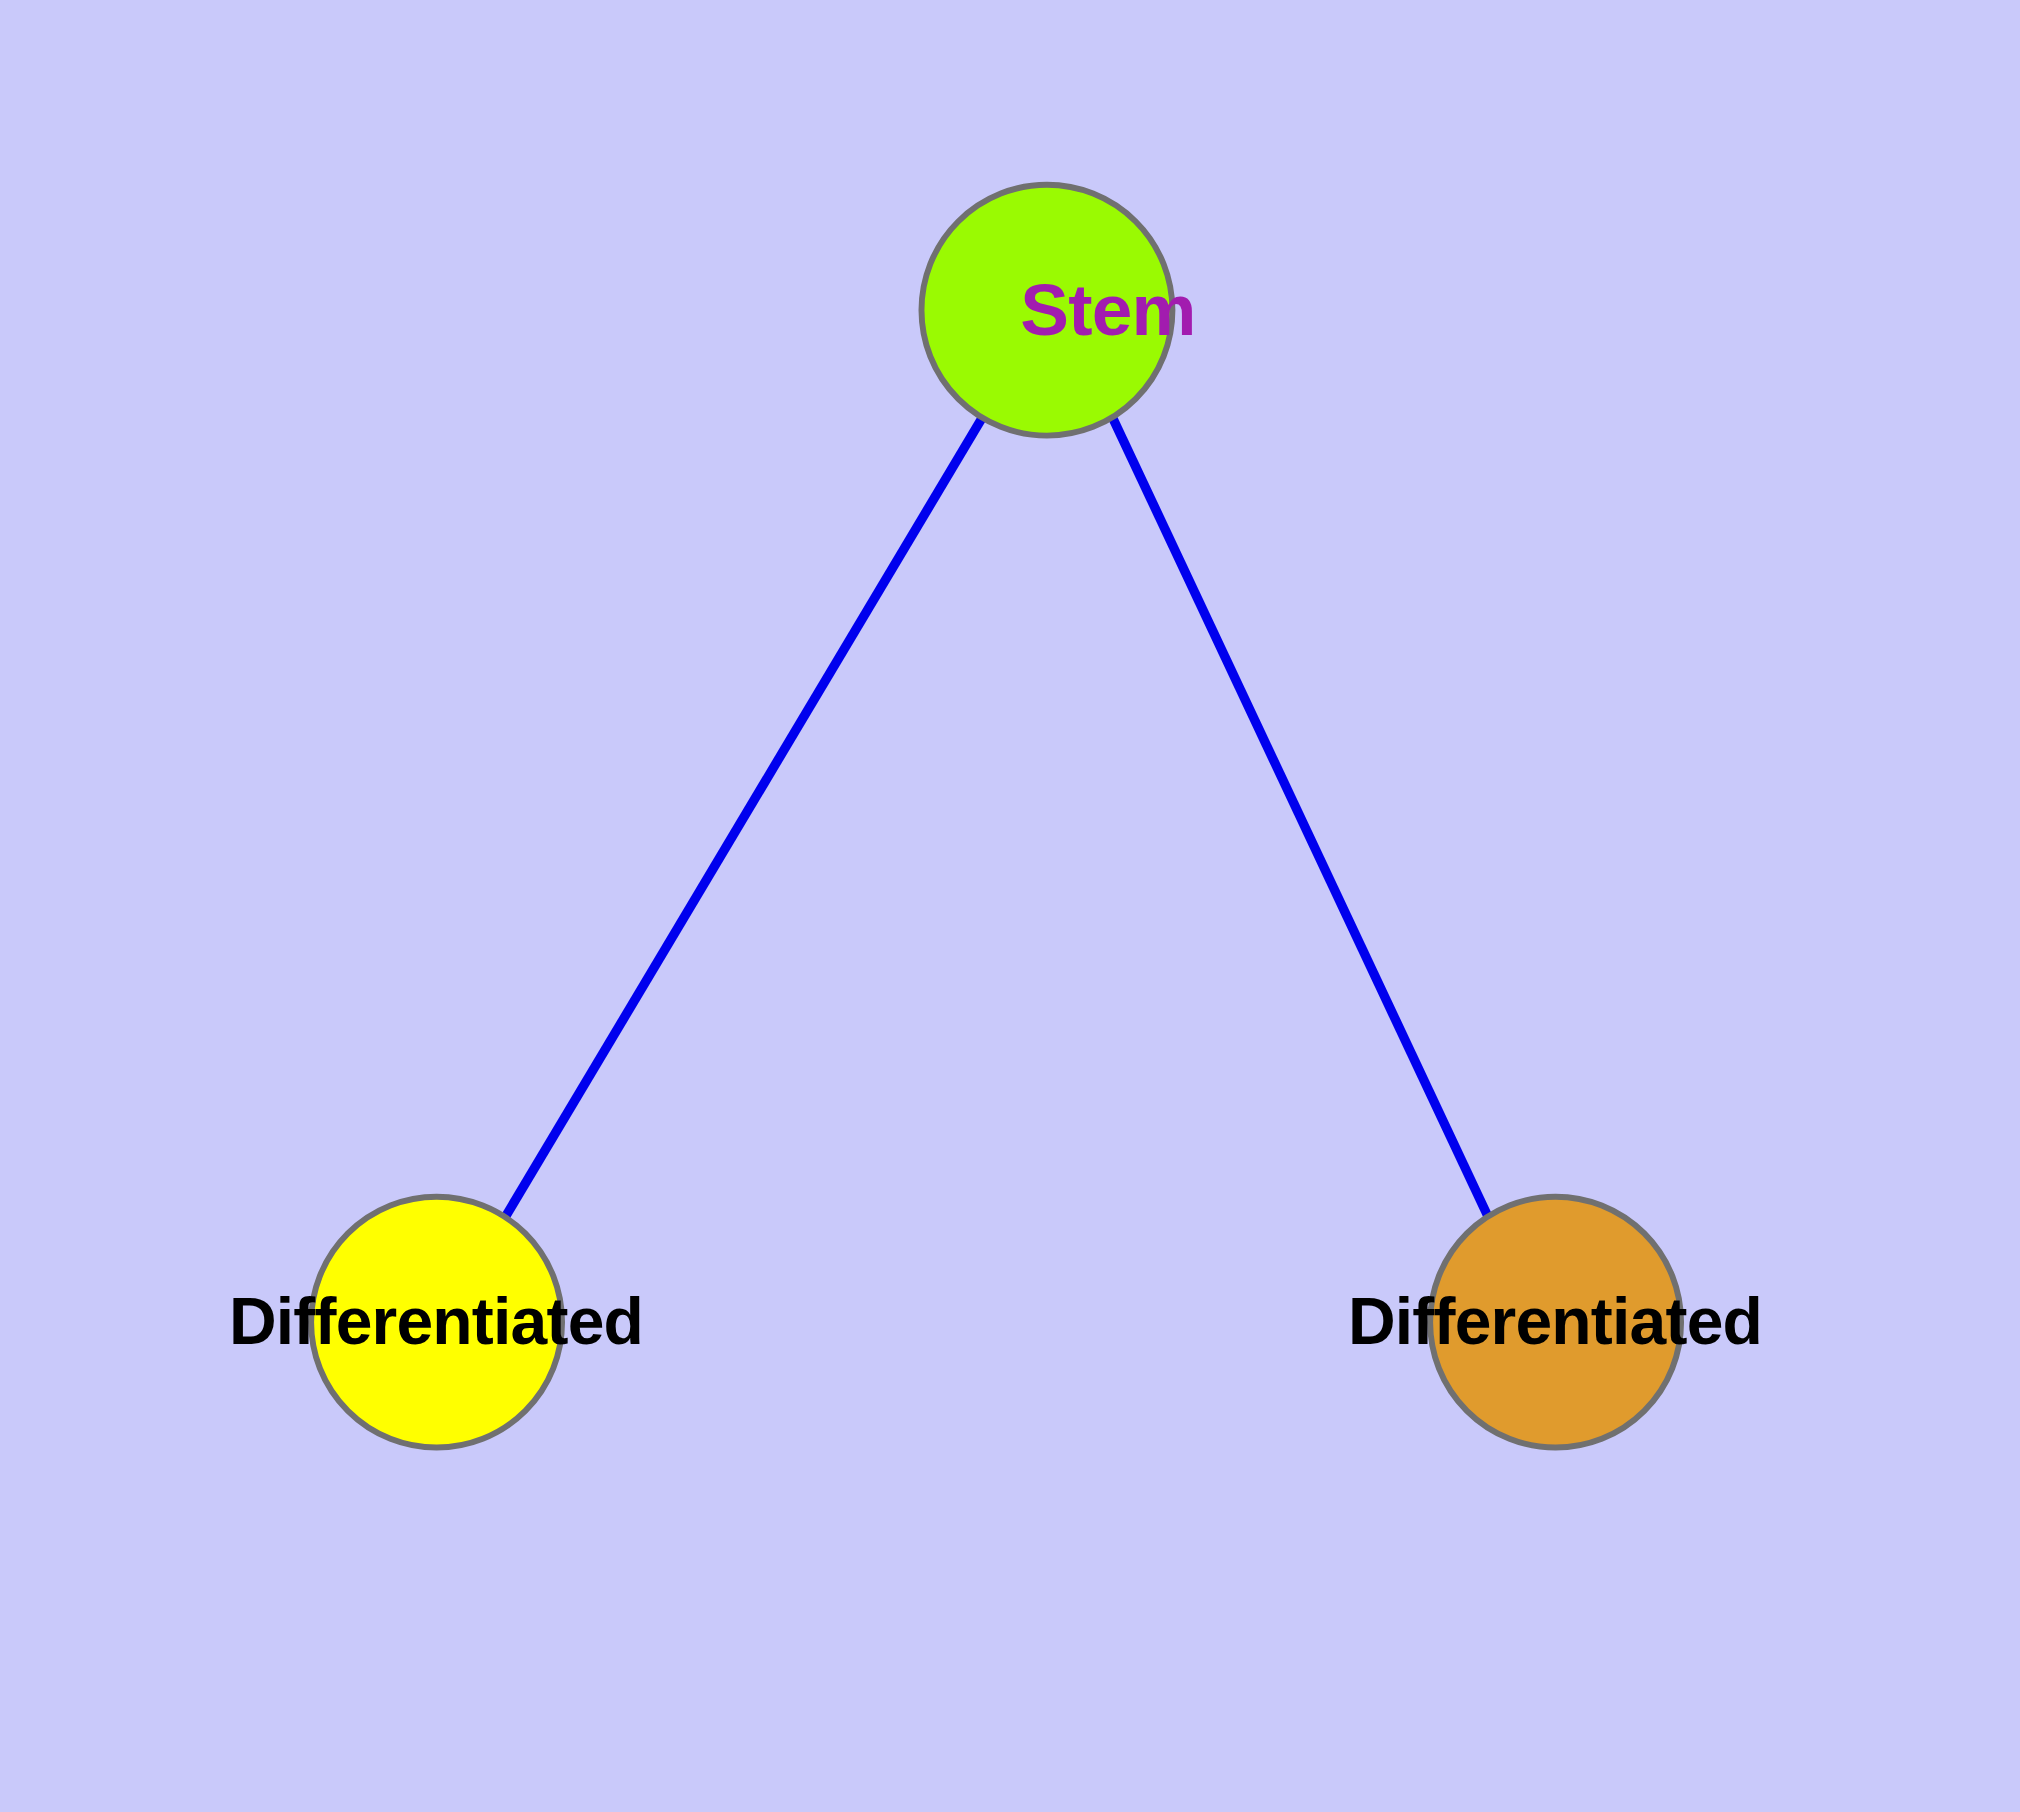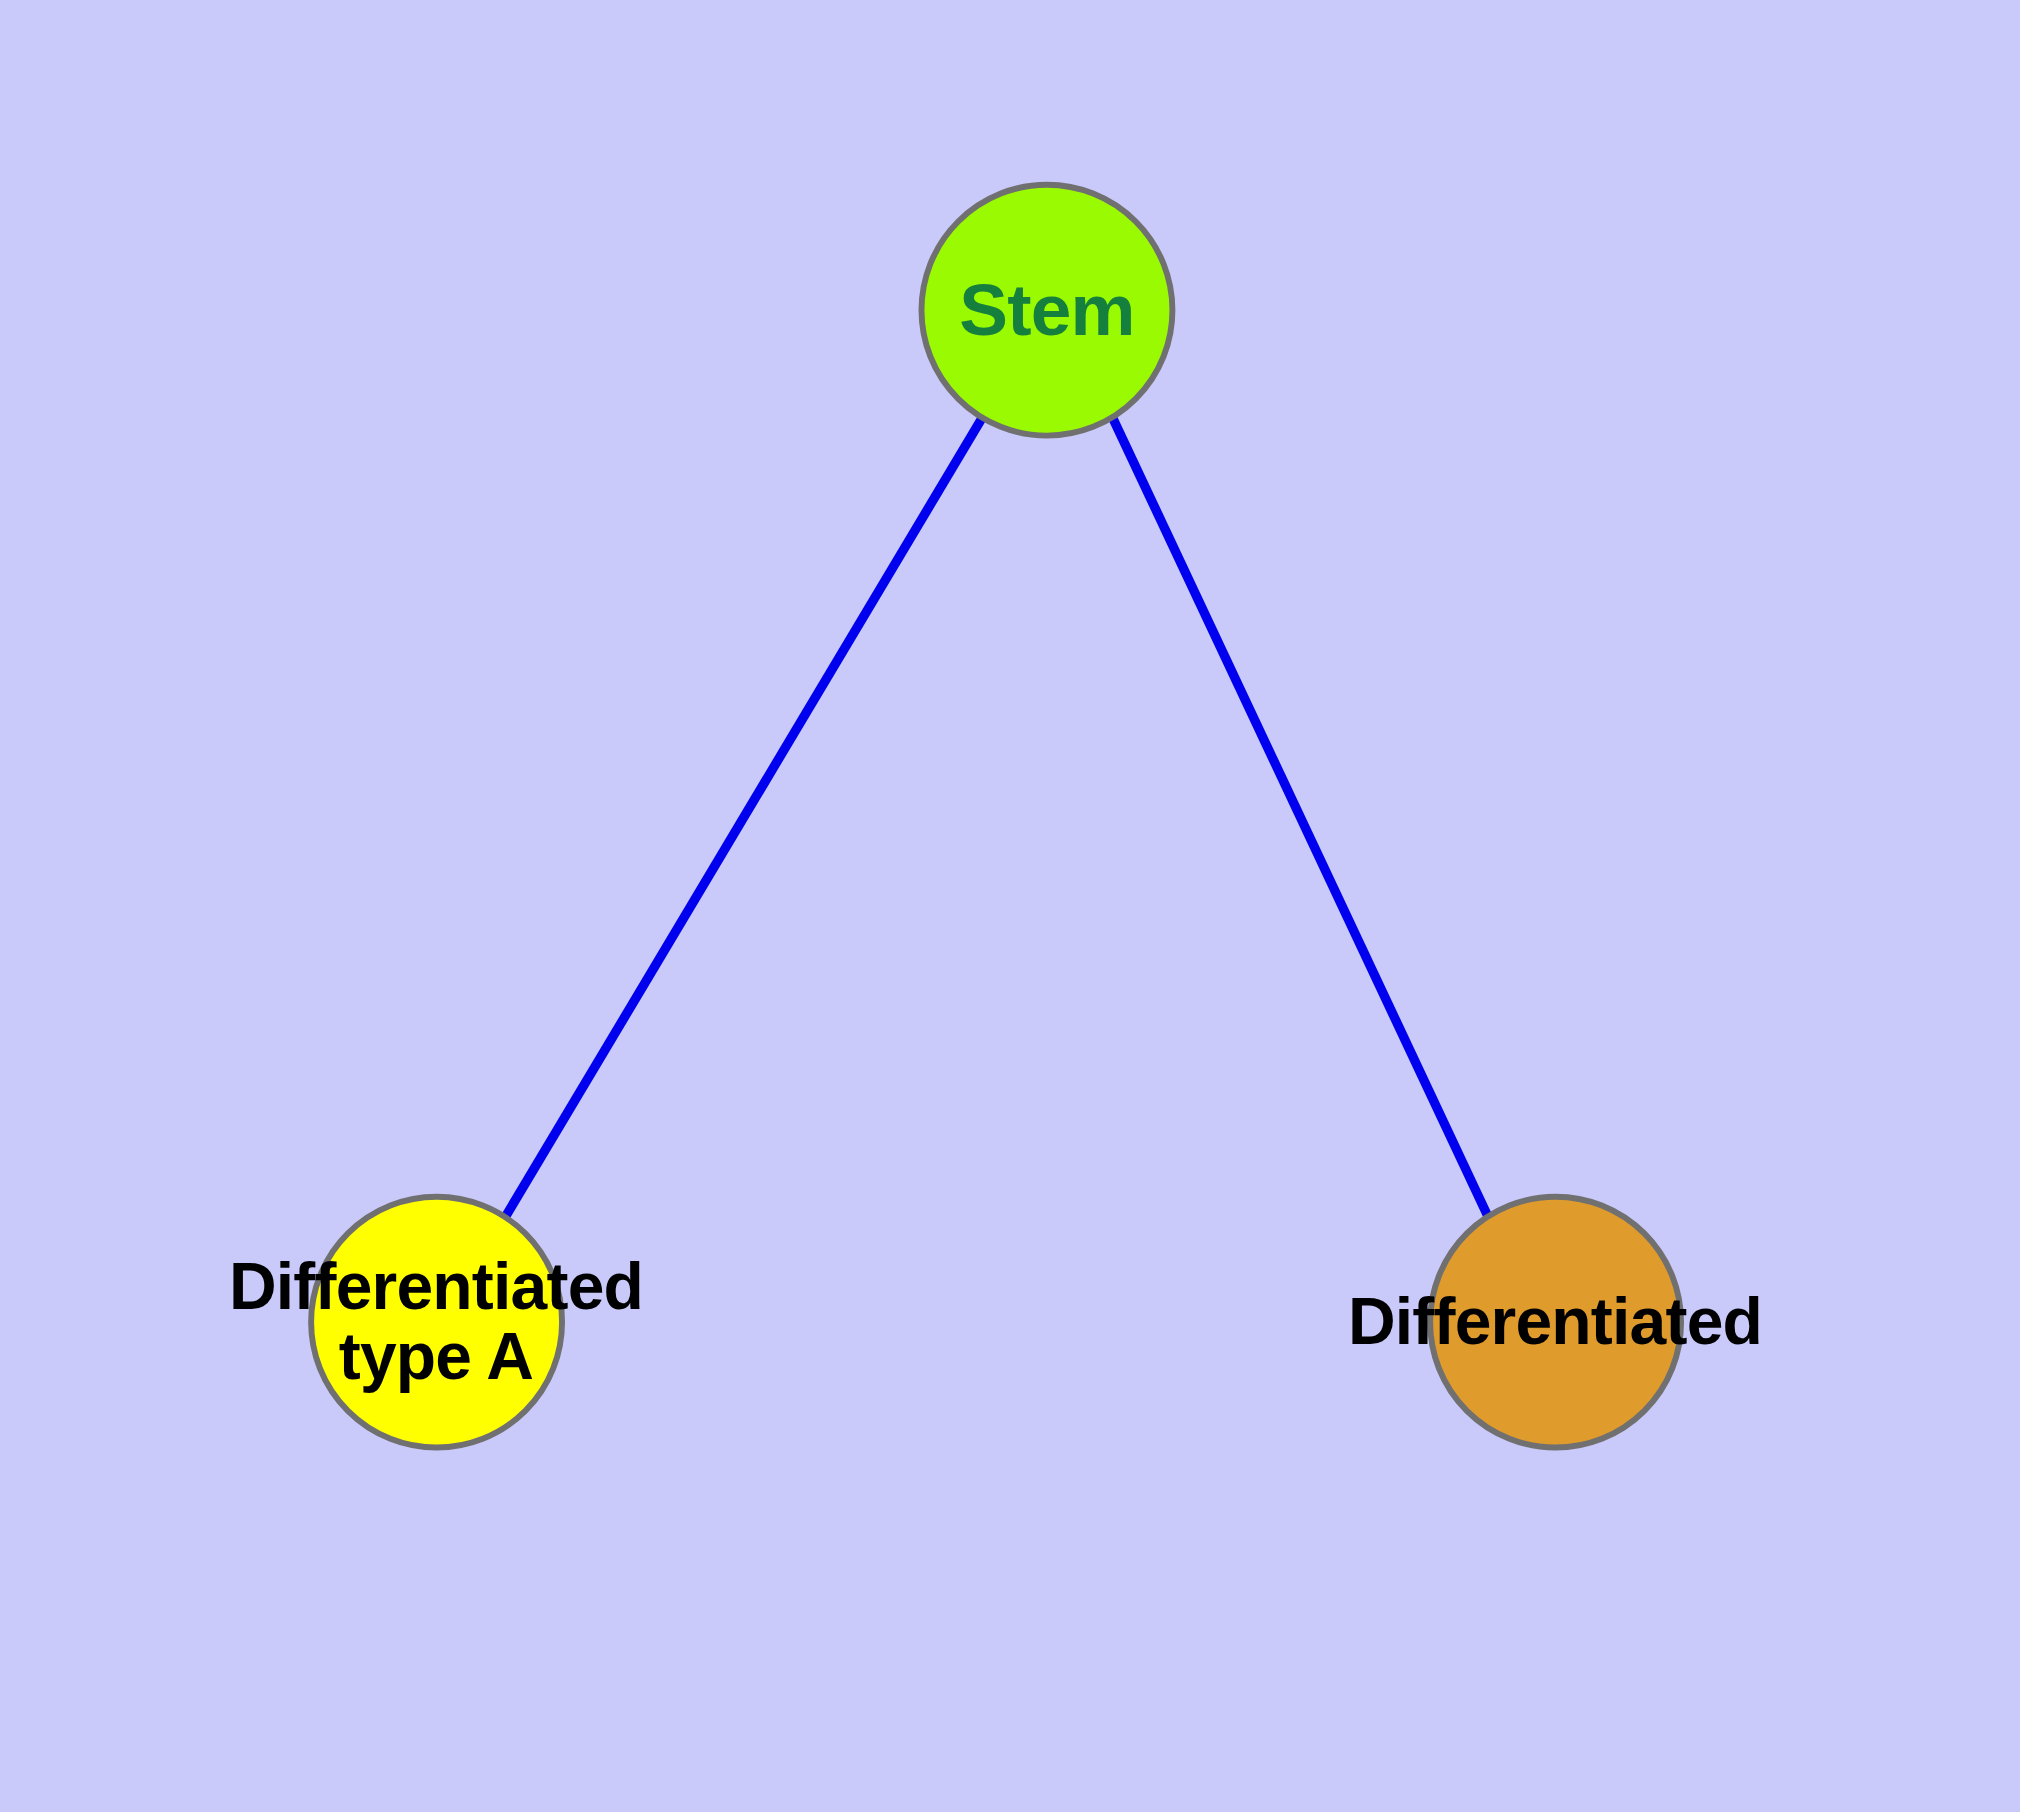--- a/index.html
+++ b/index.html
@@ -50,27 +50,26 @@
       <line class="edge" id="edge-1" x1="1313" y1="494" x2="1756" y2="1437" stroke="#0000EE" stroke-width="11" stroke-linecap="butt"></line>
     </g>
 
     <g id="nodes-group">
       <circle class="node" id="node-0" cx="1235" cy="366" r="148" fill="#9AFA02" stroke="#707070" stroke-width="7"></circle>
       <circle class="node" id="node-1" cx="515" cy="1560" r="148" fill="#FFFF00" stroke="#707070" stroke-width="7"></circle>
       <circle class="node" id="node-2" cx="1835" cy="1560" r="148" fill="#E09B2D" stroke="#707070" stroke-width="7"></circle>
     </g>
   </svg>
 
-  <div class="node-label" id="label-stem" style="left: 1047px; top: 310px; color: #15803d;">
+  <div class="node-label" id="label-stem" style="left: 1108px; top: 310px; color: #a21caf;">
     <span class="line">Stem</span>
   </div>
 
   <div class="node-label" id="label-diff-a" style="left: 436px; top: 1322px; color: rgb(0, 0, 0);">
     <span class="line">Differentiated</span>
-    <span class="line">type A</span>
   </div>
 
   <div class="node-label" id="label-diff-b" style="left: 1555px; top: 1322px; color: rgb(0, 0, 0);">
     <span class="line">Differentiated</span>
   </div>
 
 </div>
 
 
 </body></html>

